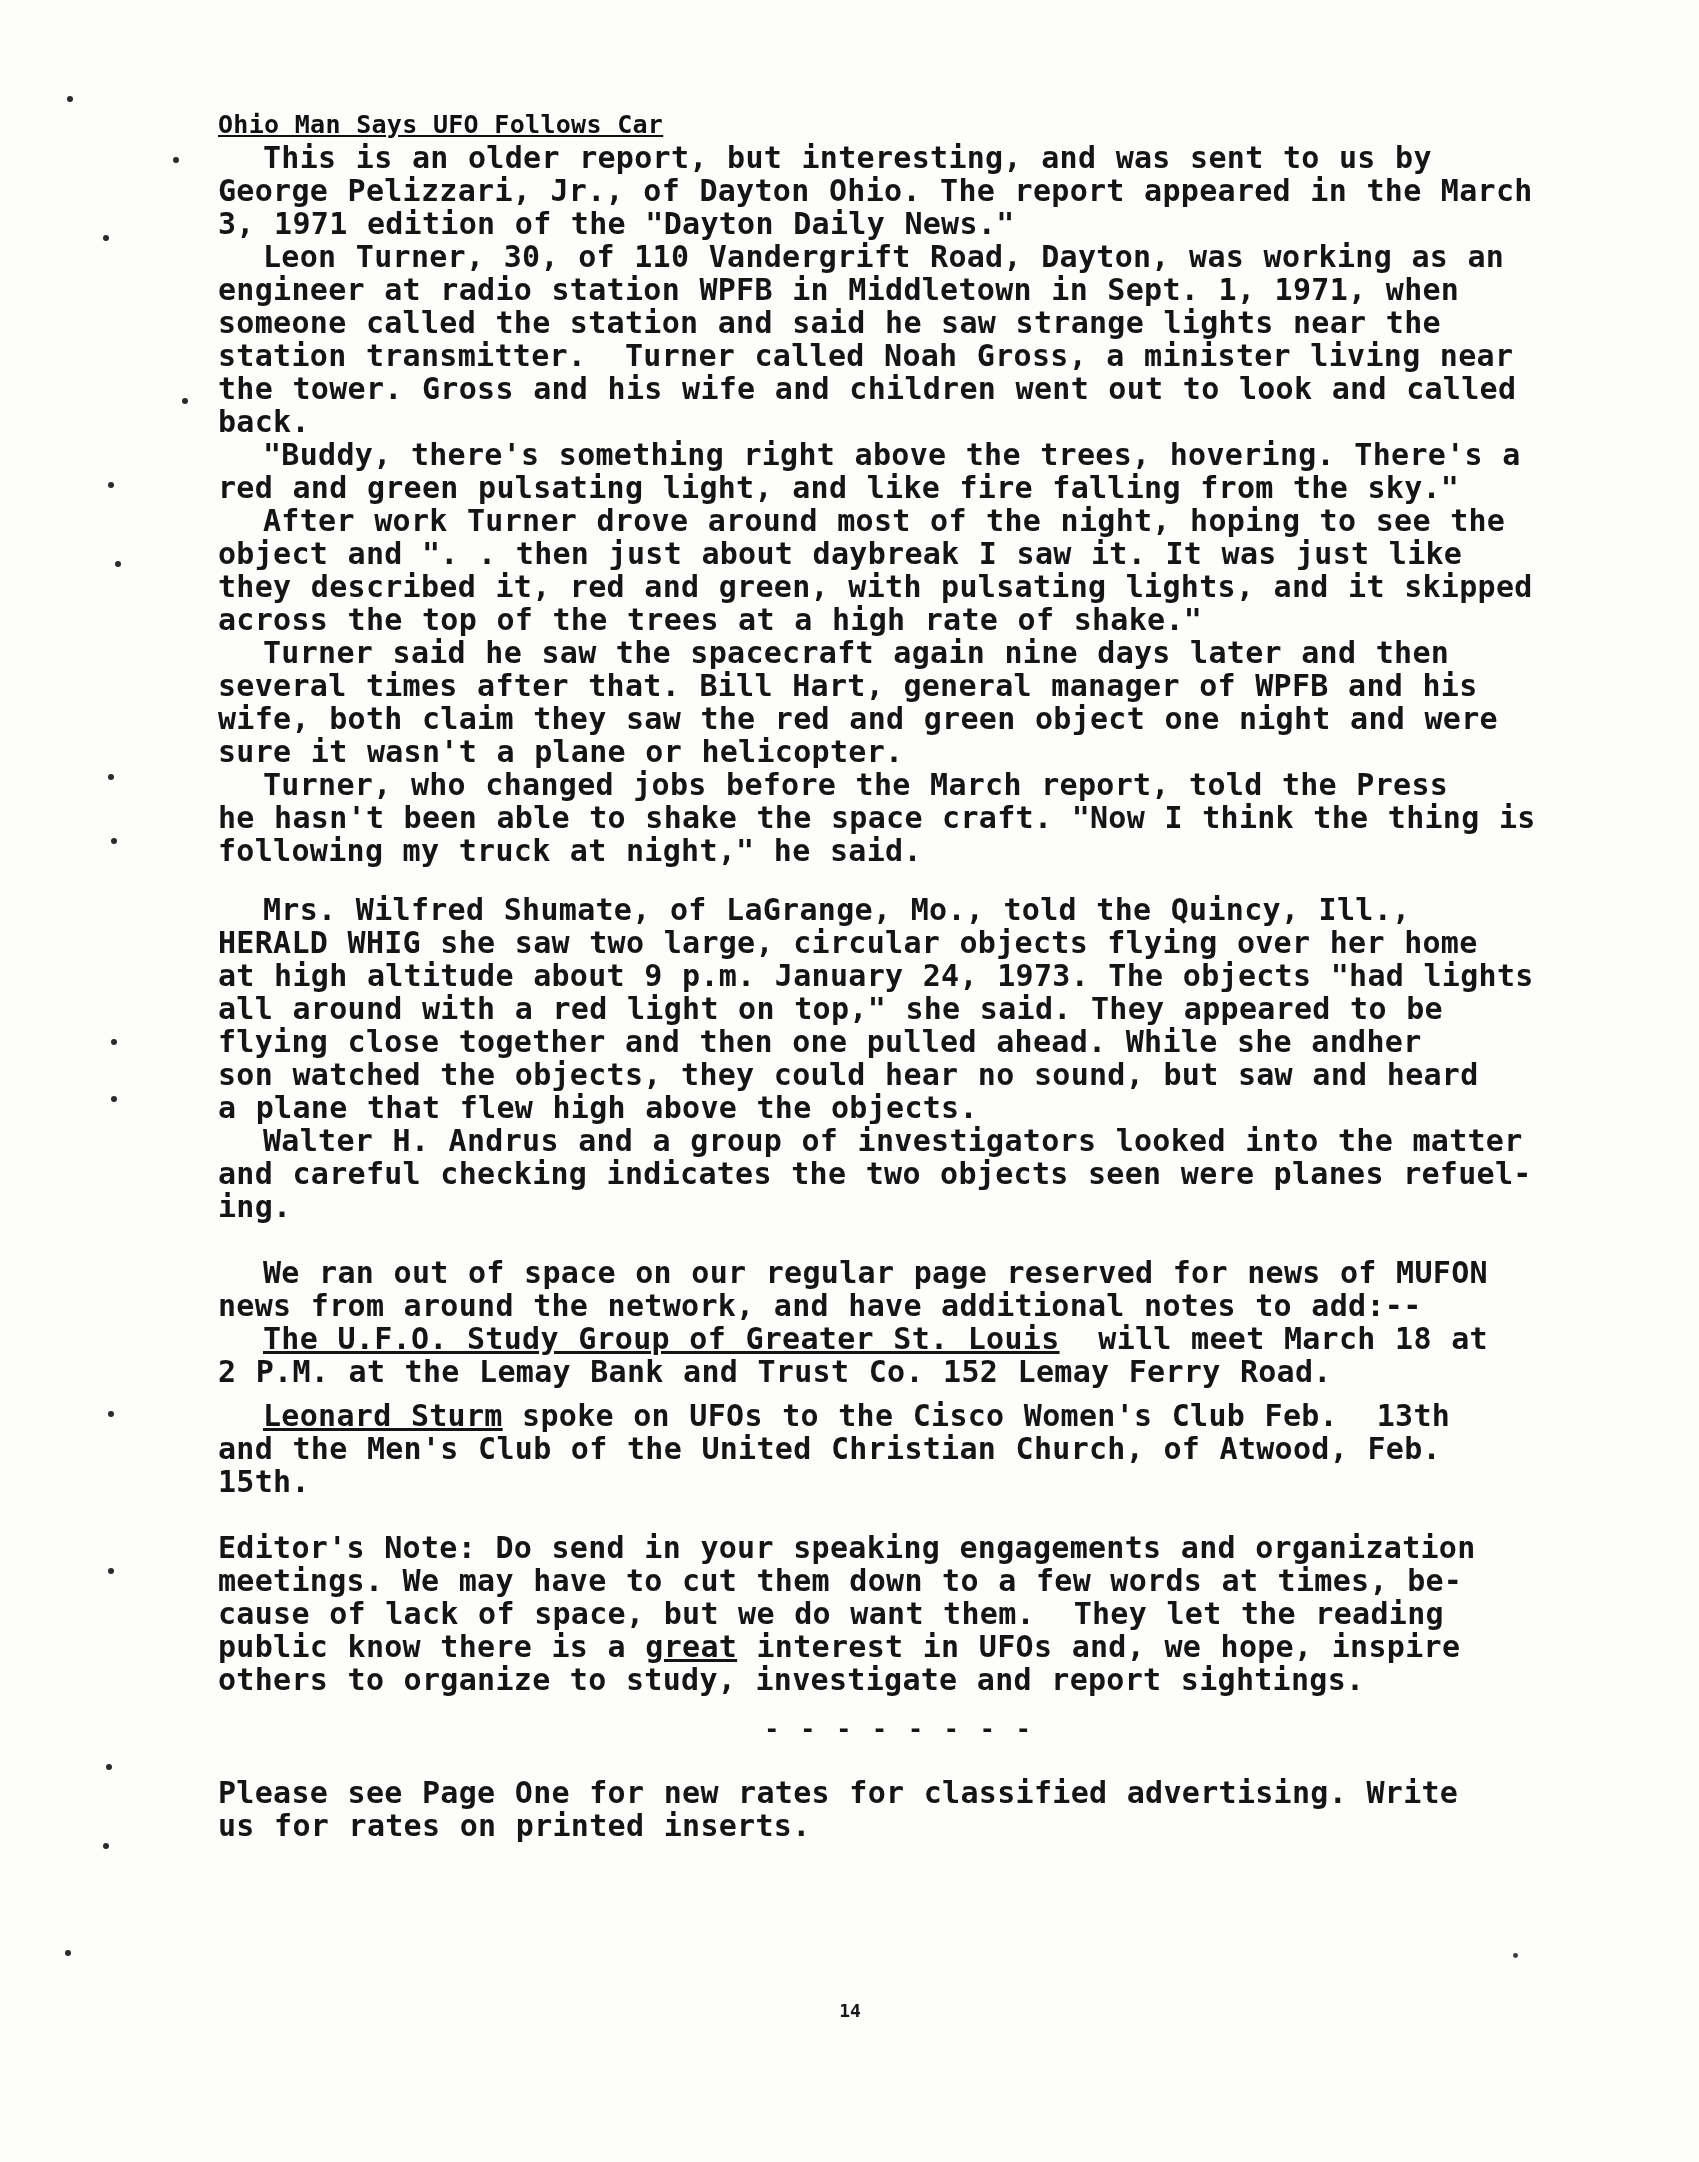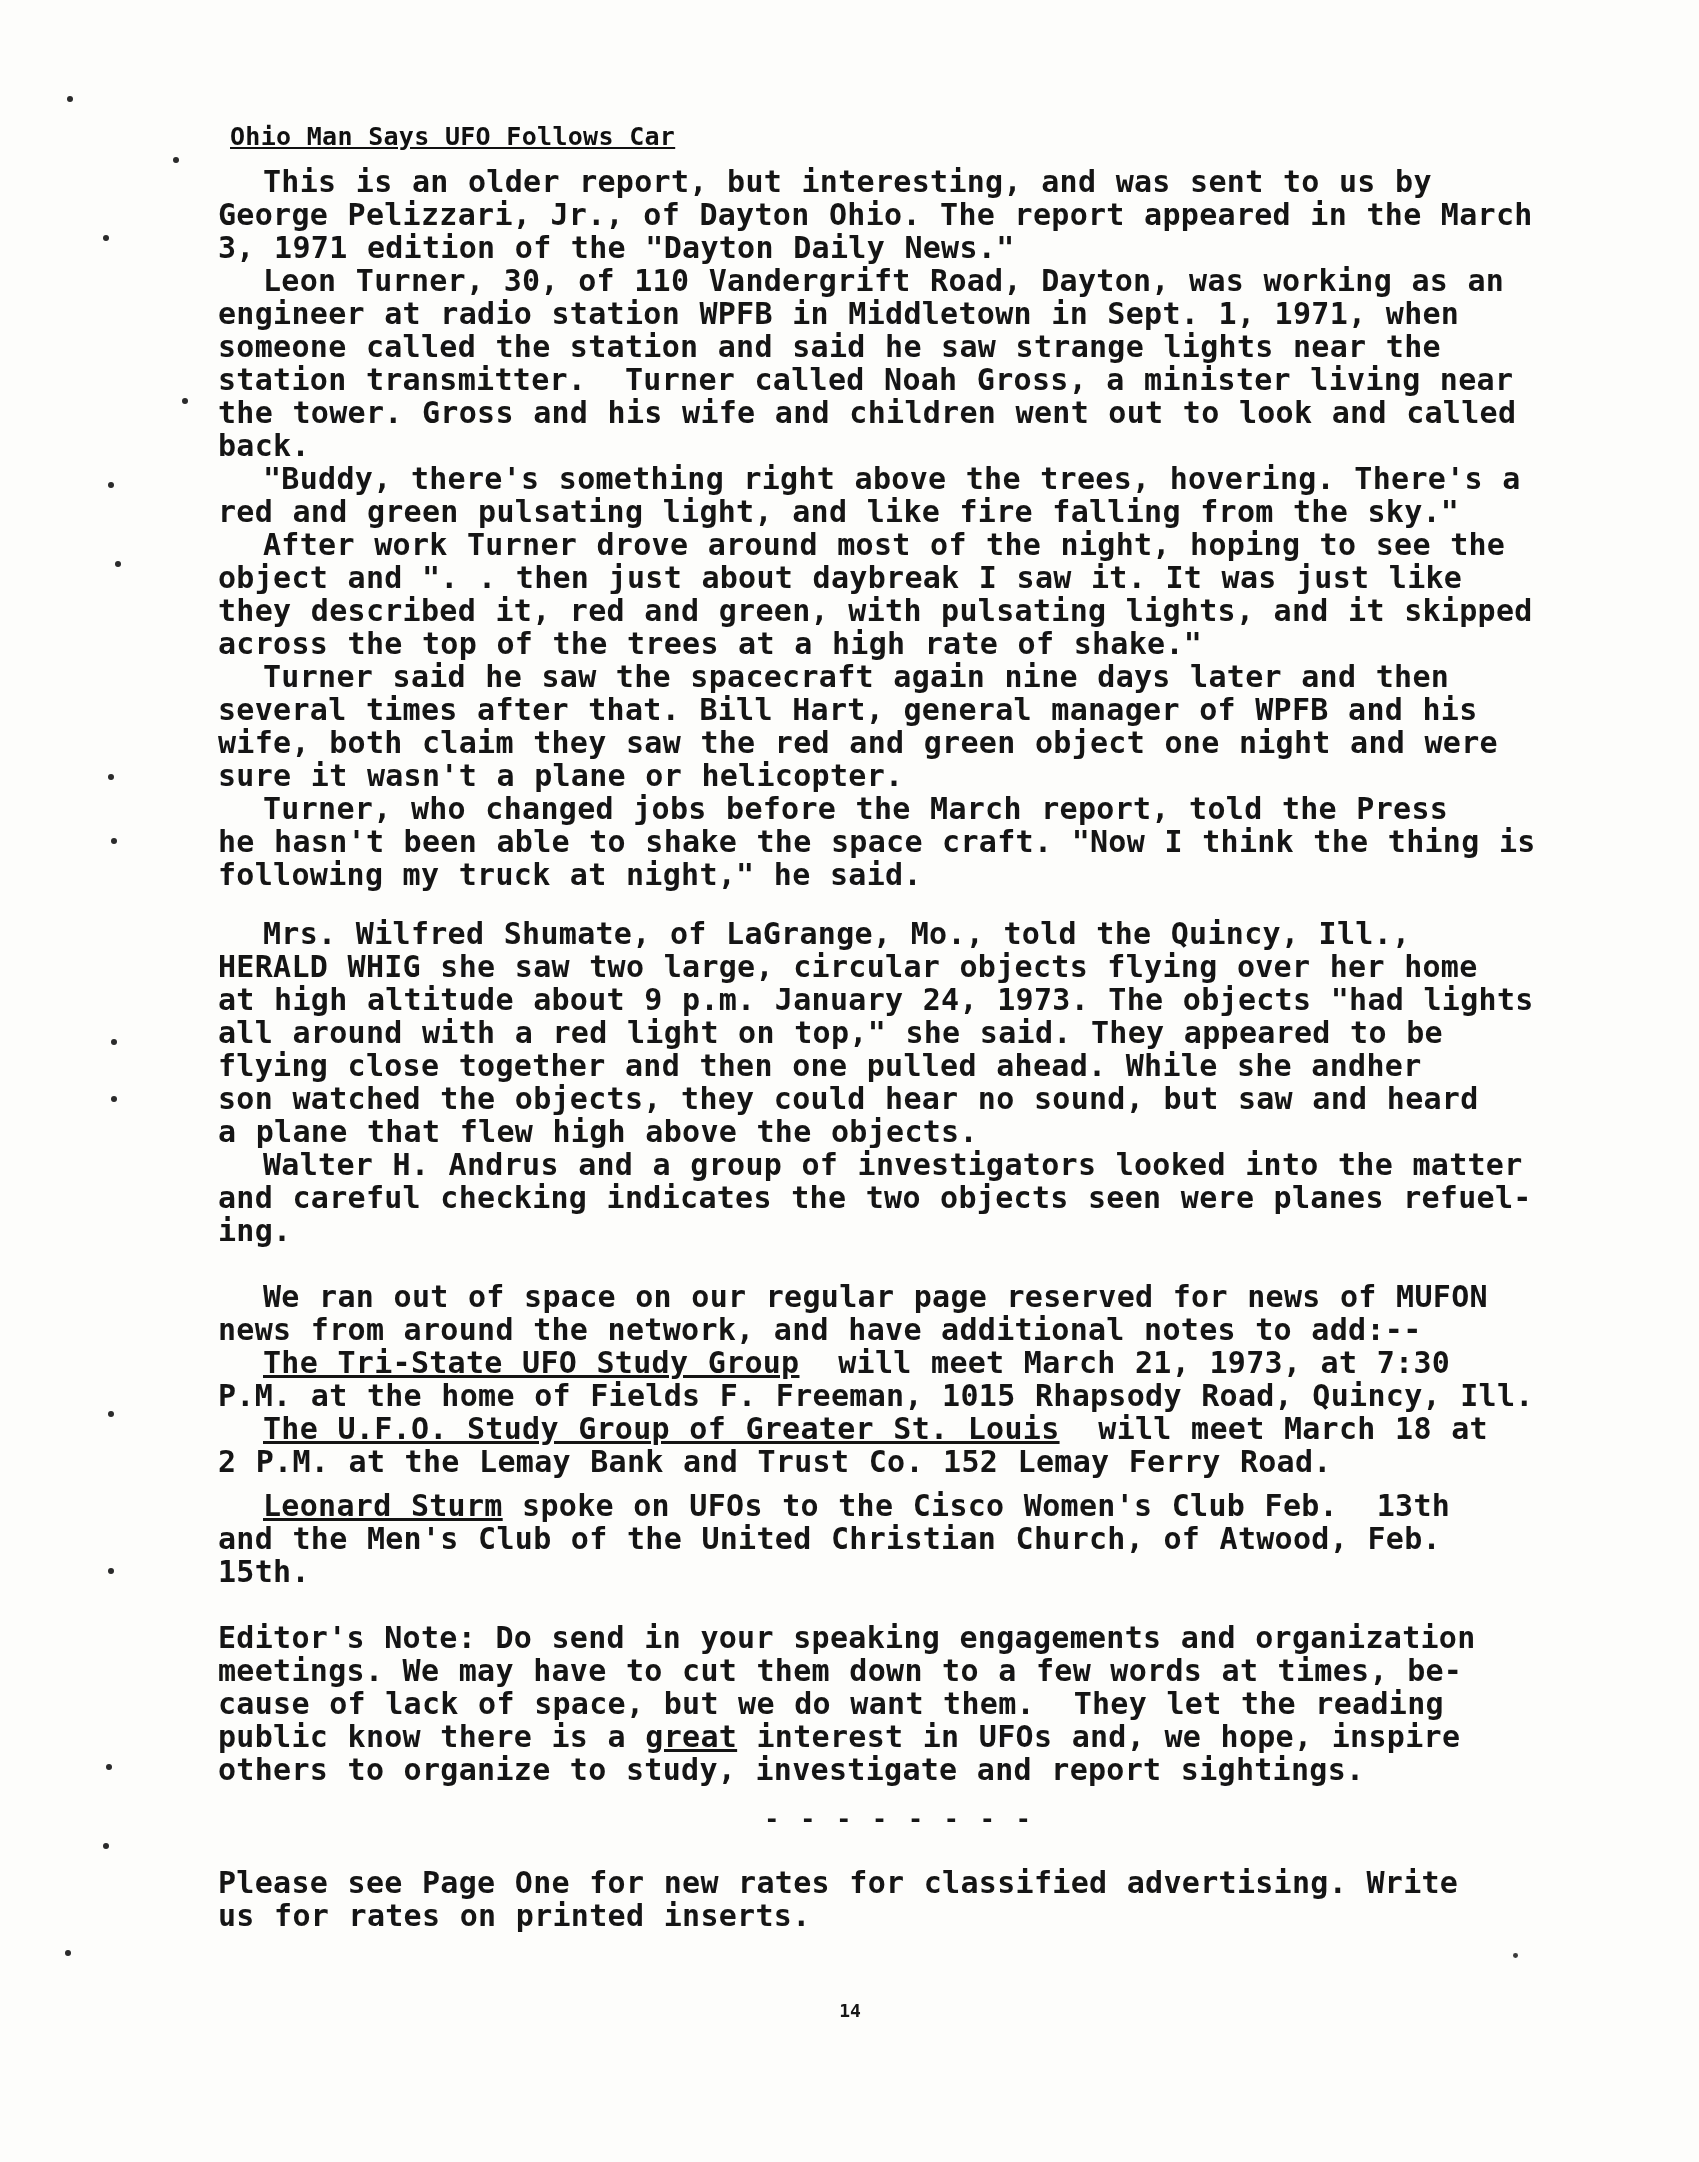--- a/index.html
+++ b/index.html
@@ -38,21 +38,21 @@
     color: #151515;
     font-weight: 600;
   }
   .indent {
     text-indent: 45px;
   }
   .heading {
     font-size: 25px;
     line-height: 33px;
     letter-spacing: 0.3px;
-    margin: 12px;
+    margin: 0;
     font-weight: 600;
     text-decoration: underline;
     display: inline-block;
     color: #111;
   }
   .section {
     margin-bottom: 0px;
   }
   .gap-sm { height: 11.8px; }
   .gap-md { height: 25.5px; }
@@ -154,22 +154,20 @@
       <p class="para indent">Walter H. Andrus and a group of investigators looked into the matter
 and careful checking indicates the two objects seen were planes refuel-
 ing.</p>
     </div>
 
     <div class="gap-lg"></div>
 
     <div class="section">
       <p class="para indent">We ran out of space on our regular page reserved for news of MUFON
 news from around the network, and have additional notes to add:--</p>
-      <p class="para indent"><span class="u">The Tri-State UFO Study Group</span><span>  will meet March 21, 1973, at 7:30
-P.M. at the home of Fields F. Freeman, 1015 Rhapsody Road, Quincy, Ill.</span></p>
       <p class="para indent"><span class="u">The U.F.O. Study Group of Greater St. Louis</span><span>  will meet March 18 at
 2 P.M. at the Lemay Bank and Trust Co. 152 Lemay Ferry Road.</span></p>
       <div class="gap-sm"></div>
       <p class="para indent"><span class="u">Leonard Sturm</span><span> spoke on UFOs to the Cisco Women's Club Feb.  13th
 and the Men's Club of the United Christian Church, of Atwood, Feb.
 15th.</span></p>
     </div>
 
     <div class="gap-lg"></div>
 

